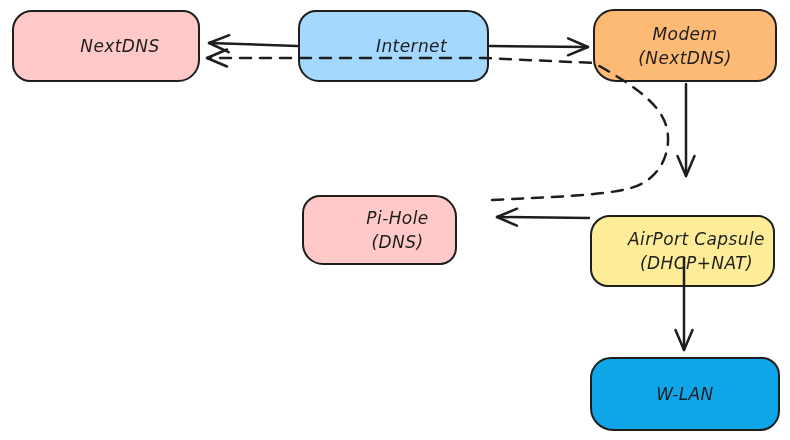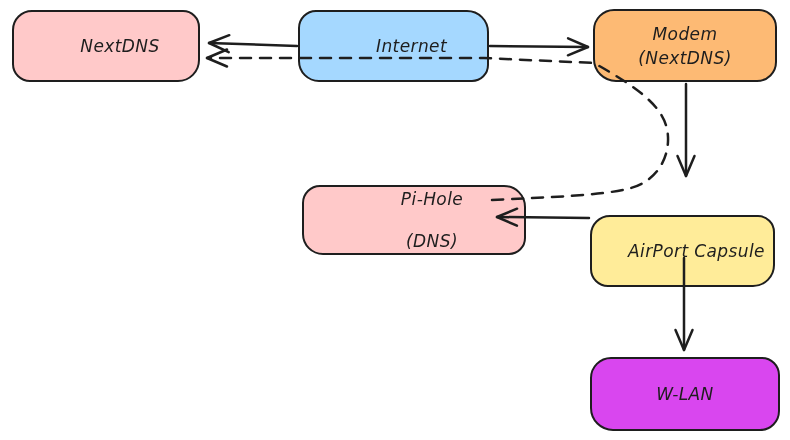--- a/index.html
+++ b/index.html
@@ -34,21 +34,21 @@
     cursor: pointer;
   }
   
   .r1 { border-radius: 20px 17px 22px 18px; padding-left: 28px; }
   .r2 { border-radius: 18px 22px 17px 21px; padding-left: 36px; }
   .r3 { border-radius: 21px 18px 20px 23px; }
 
   .node-nextdns  { left: 12px;  top: 10px;  width: 188px; height: 72px; }
   .node-internet { left: 298px; top: 10px;  width: 191px; height: 72px; }
   .node-modem    { left: 593px; top: 9px;   width: 184px; height: 73px; }
-  .node-pihole   { left: 302px; top: 185px; width: 224px; height: 70px; justify-content: space-between; }
+  .node-pihole   { left: 302px; top: 195px; width: 155px; height: 70px; }
   .node-airport  { left: 590px; top: 185px; width: 185px; height: 72px; }
   .node-wlan     { left: 590px; top: 357px; width: 190px; height: 74px; }
 
   .edges-layer {
     position: absolute;
     left: 0; top: 0;
     pointer-events: none;
     z-index: 5; 
   }
   .edge {
@@ -78,23 +78,24 @@
     <span>(NextDNS)</span>
   </div>
 
   <div class="node node-pihole r2" style="background: rgb(255, 201, 201);">
     <span>Pi-Hole</span>
     <span>(DNS)</span>
   </div>
 
   <div class="node node-airport r1" style="background: rgb(255, 236, 153); margin-top: 30px;">
     <span>AirPort Capsule</span>
+    <span>(DHCP+NAT)</span>
   </div>
 
-  <div class="node node-wlan r3" style="background: #d946ef; justify-content: center;">
+  <div class="node node-wlan r3" style="background: #0ea5e9; justify-content: center;">
     <span>W-LAN</span>
   </div>
 
   <svg class="edges-layer" width="790" height="440" viewBox="0 0 790 440">
     <defs>
       <marker id="ah" markerUnits="userSpaceOnUse" markerWidth="28" markerHeight="28" viewBox="0 0 28 28" refX="25" refY="14" orient="auto">
         <path d="M5 5.5 L25 14 L5 22.5" fill="none" stroke="#1e1e1e" stroke-width="2.5" stroke-linecap="round" stroke-linejoin="round"></path>
       </marker>
     </defs>
 

